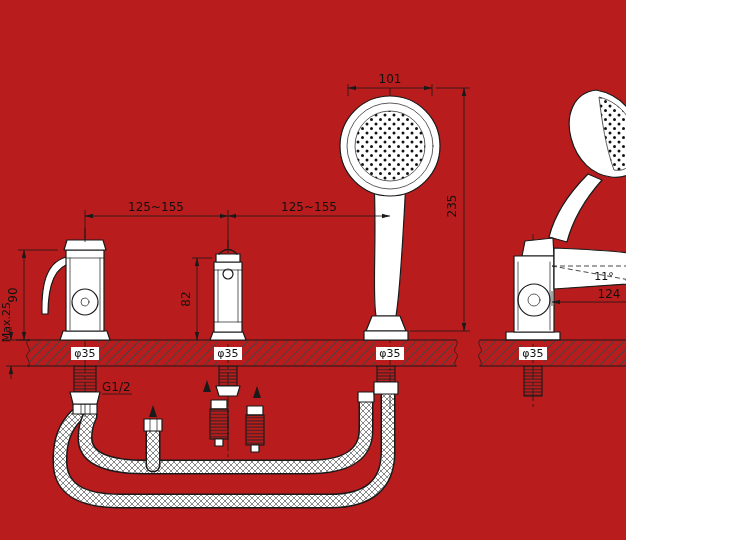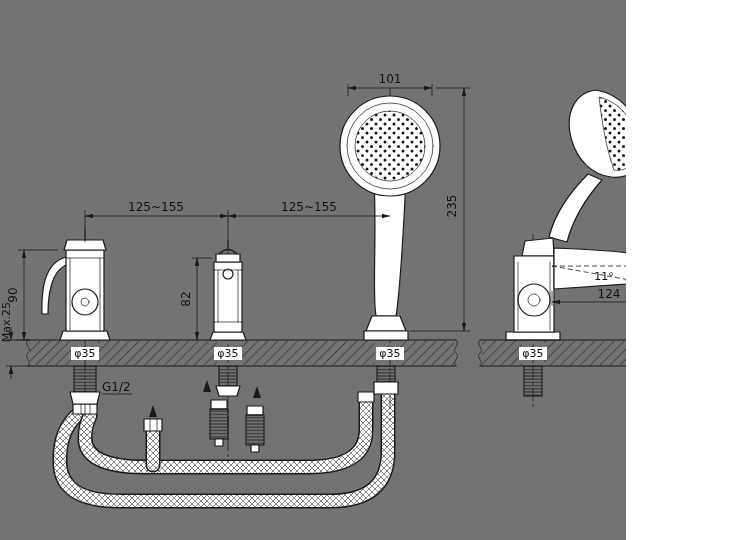--- a/index.html
+++ b/index.html
@@ -1,16 +1,16 @@
 <!DOCTYPE html>
 <html><head>
 <meta charset="utf-8">
 <style>
   html,body { margin:0; padding:0; background:#ffffff; }
-  .page { width:626px; height:540px; background:#737373; position:relative; overflow:hidden; }
+  .page { width:626px; height:540px; background:#b91c1c; position:relative; overflow:hidden; }
   svg { display:block; }
   .s   { stroke:#1a1a1a; stroke-width:1.2; fill:none; stroke-linejoin:round; stroke-linecap:round; }
   .sf  { stroke:#1a1a1a; stroke-width:1.2; fill:#ffffff; stroke-linejoin:round; }
   .thin{ stroke-width:0.7; }
   .ext { stroke:#1a1a1a; stroke-width:0.8; fill:none; }
   .dim { stroke:#1a1a1a; stroke-width:0.8; fill:none; }
   .cl  { stroke:#1a1a1a; stroke-width:0.75; fill:none; stroke-dasharray:13 3 3 3; }
   .dash{ stroke:#1a1a1a; stroke-width:0.8; fill:none; stroke-dasharray:5 3; }
   .hoseO { stroke:#1a1a1a; stroke-width:15; fill:none; stroke-linecap:round; }
   .hoseW { stroke:#ffffff; stroke-width:12; fill:none; stroke-linecap:round; }

